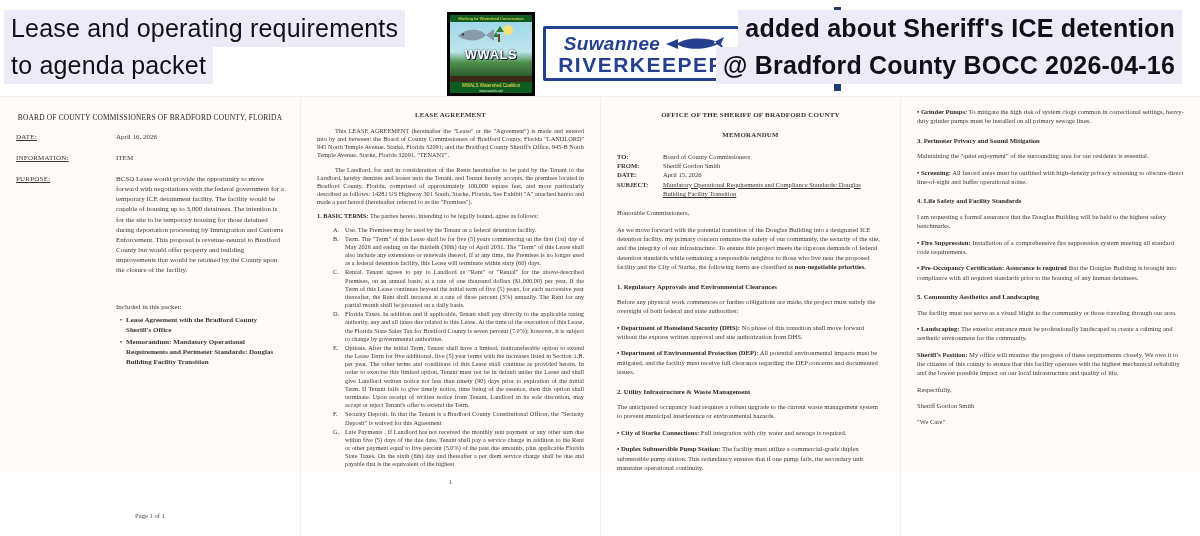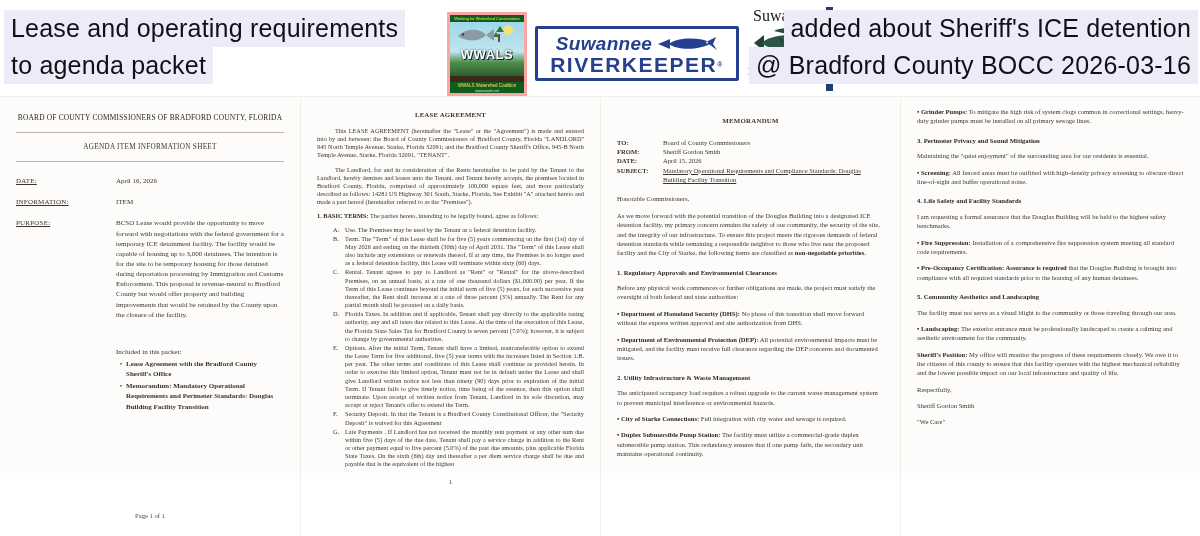--- a/index.html
+++ b/index.html
@@ -3,27 +3,27 @@
 <meta charset="utf-8">
 <style>
   * { margin:0; padding:0; box-sizing:border-box; }
   html,body { width:1200px; height:536px; background:#ffffff; overflow:hidden; }
   .page { width:1200px; height:536px; position:relative; font-family:"Liberation Sans", sans-serif; }
 
   
   .banner { position:relative; width:1200px; height:96px; background:#ffffff;padding-left:45px; }
   .title { position:absolute; top:10px; font-size:25px; line-height:35px; color:#101018; letter-spacing:0.2px; }
   .title-left { left:4px; text-align:left; }
-  .title-right { right:2px; text-align:right; }
+  .title-right { right:18px; text-align:right;font-weight:bold; }
   .hl { background:#ecebf7; padding:1px 7px; display:inline-block; }
 
   .logos { position:absolute; left:447px; top:4px; height:90px; display:flex; align-items:flex-start; }
 
   
-  .wwals { width:80px; height:84px; margin-top:8px; border:3px solid #fca5a5; background:#0f5c20; display:flex; flex-direction:column; overflow:hidden; }
+  .wwals { width:88px; height:84px; margin-top:8px; border:3px solid #000000; background:#0f5c20; display:flex; flex-direction:column; overflow:hidden; }
   .wwals-tag { font-size:4px; color:#ffe14d; text-align:center; background:#0f5c20; padding:1px 0; white-space:nowrap; }
   .wwals-art { position:relative; flex:1; background:linear-gradient(#9fd8e8 0%, #bfe6ee 55%, #4d8f4a 75%, #2e5f2e 100%); }
   .wwals-name { position:absolute; left:0; right:0; bottom:14px; text-align:center; font-size:13px; font-weight:bold; color:#ffffff; text-shadow:0 0 2px #123, 1px 1px 0 #123; letter-spacing:0.5px; }
   .wwals-strip { font-size:3.5px; color:#ffd94d; background:#3a2a17; text-align:center; white-space:nowrap; padding:1px 0; }
   .wwals-org { font-size:4.5px; color:#ffe14d; background:#0f5c20; text-align:center; white-space:nowrap; padding:1px 0; }
   .wwals-url { font-size:3.5px; color:#cfe9cf; background:#0f5c20; text-align:center; }
 
   
   .rk { width:204px; height:55px; margin:22px 0 0 8px; background:#ffffff; border:3px solid #24408f; border-radius:2px; padding:3px 6px 2px; display:flex; flex-direction:column; justify-content:center; }
   .rk-top { display:flex; align-items:center; justify-content:center; gap:4px; }
@@ -140,29 +140,28 @@
           <span class="wt-cap-blue">RIVERKEEPER</span>
         </div>
         <div class="wt-trail">River Water Trail</div>
       </div>
 
       <div class="edge-bar"></div>
     </div>
 
     <div class="title title-right">
       <span class="hl">added about Sheriff's ICE detention</span><br>
-      <span class="hl">@ Bradford County BOCC 2026-03-16</span>
+      <span class="hl">@ Bradford County BOCC 2026-04-16</span>
     </div>
   </div>
 
   <div class="docs">
 
     <div class="doc doc1">
       <div class="d1-header">BOARD OF COUNTY COMMISSIONERS OF BRADFORD COUNTY, FLORIDA</div>
-      <div class="d1-subbox">AGENDA ITEM INFORMATION SHEET</div>
 
       <div class="f-row">
         <div class="f-label">DATE:</div>
         <div class="f-value">April 16, 2026</div>
       </div>
       <div class="f-row">
         <div class="f-label">INFORMATION:</div>
         <div class="f-value">ITEM</div>
       </div>
       <div class="f-row">
@@ -217,20 +216,21 @@
         </div>
       <div class="lease-item">
           <div class="li-letter">G.</div>
           <div class="li-text">Late Payments . If Landlord has not received the monthly rent payment or any other sum due within five (5) days of the due date, Tenant shall pay a service charge in addition to the Rent or other payment equal to five percent (5.0%) of the past due amounts, plus applicable Florida State Taxes. On the sixth (6th) day and thereafter a per diem service charge shall be due and payable that is the equivalent of the highest</div>
         </div>
 
       <div class="d2-pagenum">1</div>
     </div>
 
     <div class="doc memo">
+      <div class="m-header">OFFICE OF THE SHERIFF OF BRADFORD COUNTY</div>
       <div class="m-header2">MEMORANDUM</div>
 
       <div class="m-fields">
         <div class="m-row">
             <div class="m-label">TO:</div>
             <div class="m-value">Board of County Commissioners</div>
           </div>
         <div class="m-row">
             <div class="m-label">FROM:</div>
             <div class="m-value">Sheriff Gordon Smith</div>

